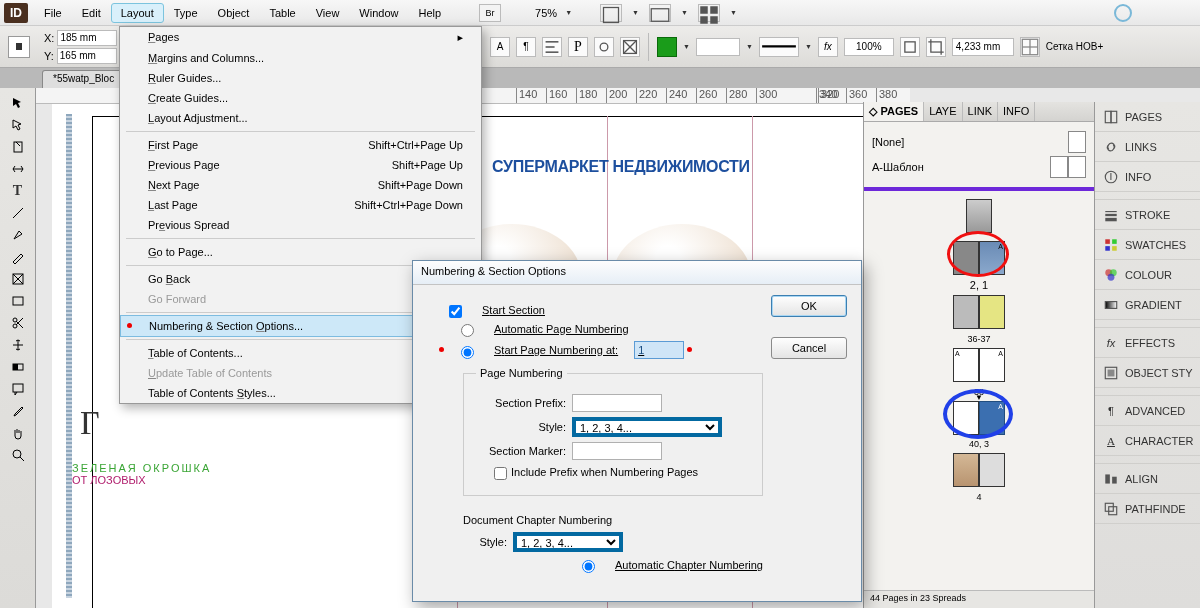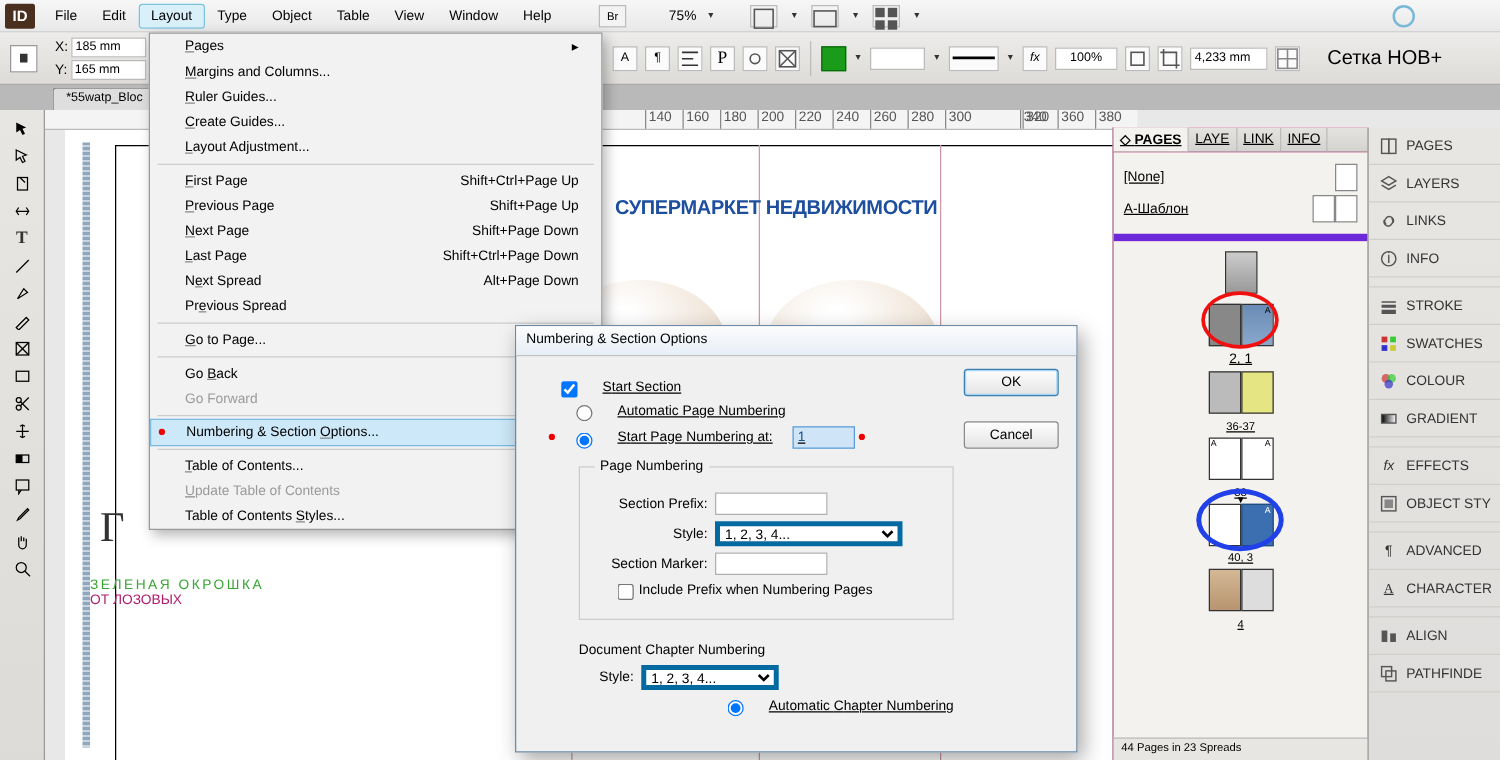--- a/index.html
+++ b/index.html
@@ -56,25 +56,25 @@
 .dialog .fieldset { border:1px solid #ccc; margin:8px 0 0 34px; padding:10px 12px 12px 12px; width:300px;}
 .dialog .fieldset legend { font-size:11px; padding:0 4px;}
 .dialog .fs-row { display:flex; align-items:center; margin:5px 0; }
 .dialog .fs-row .lbl { width:96px; text-align:right; padding-right:6px;}
 .dialog .fs-row input[type=text] { height:18px; border:1px solid #b0b0b0; padding:1px 3px; font-size:11px;}
 .dialog .fs-row select { height:20px; border:4px solid #0369a1; font-size:11px; background:#fff;}
 .dialog .btns { position:absolute; right:14px; top:10px; display:flex; flex-direction:column; gap:20px;}
 .dialog .btns button { width:76px; height:22px; border:1px solid #8a8a8a; border-radius:3px; background:linear-gradient(#fefefe,#e4e4e4); font-size:11px;}
 .dialog .btns button.ok { border:1px solid #3c7fb1; box-shadow:inset 0 0 0 1px #a8d6f3; }
 .dialog input.numstart { width:50px; height:18px; border:1px solid #5b9bd5; background:#cfe5f7; font-size:11px; padding:0 3px; color:#1a4d80;}
-.panel-pages { position:absolute; top:102px; right:106px; width:204px; bottom:0; background:#ec4899; border-left:1px solid #999; z-index:5;text-decoration:underline;}
+.panel-pages { position:absolute; top:102px; right:106px; width:231px; bottom:0; background:#fca5a5; border-left:1px solid #999; z-index:5;}
 .panel-pages .tabs { height:20px; background:linear-gradient(#e4e3e0,#d4d3d0); display:flex; font-size:9px; border-bottom:1px solid #aaa;}
 .panel-pages .tabs .t { padding:3px 5px; border-right:1px solid #bbb;}
 .panel-pages .tabs .t.act { background:#f3f2ef; font-weight:bold;}
-.panel-pages .masters { padding:6px 8px; font-size:10px; border-bottom:6px solid #6d28d9; background:#f3f2ef;}
+.panel-pages .masters { padding:6px 8px; font-size:10px; border-bottom:4px solid #6d28d9; background:#f3f2ef;}
 .panel-pages .masters div { margin:3px 0; display:flex; justify-content:space-between; align-items:center;}
 .panel-pages .thumb-area { background:#f3f2ef; height:440px; overflow:hidden; position:relative; display:flex; flex-direction:column; align-items:center; padding-top:4px;}
 .panel-pages .spread { display:flex; margin:4px 0; position:relative;}
 .panel-pages .pg { width:26px; height:34px; background:#fff; border:1px solid #333; font-size:7px; position:relative;}
 .panel-pages .pg.sel { background:#3b6fb0; border-color:#214d7f;}
 .panel-pages .cap { font-size:9px; text-align:center; margin-top:1px;}
 .red-circle { position:absolute; width:62px; height:46px; border:3px solid #f01010; border-radius:50%; pointer-events:none;}
 .blue-circle { position:absolute; width:70px; height:50px; border:4px solid #2040e8; border-radius:50%; pointer-events:none;}
 .panel-pages .status { position:absolute; bottom:0; left:0; right:0; height:18px; border-top:1px solid #bbb; background:#e7e6e3; font-size:9px; padding:2px 6px;}
 .rt-panels { position:absolute; top:102px; right:0; width:106px; bottom:0; background:linear-gradient(#e7e6e3,#dedddb); border-left:1px solid #999; display:flex; flex-direction:column; z-index:5;}
@@ -204,21 +204,21 @@
         </svg>
       </div>
     <div class="mm-box">4,233 mm</div>
     <div class="ico">
         <svg viewBox="0 0 14 14">
           <rect x="1" y="1" width="12" height="12" fill="none" stroke="#888"></rect>
           <line x1="1" y1="7" x2="13" y2="7" stroke="#888"></line>
           <line x1="7" y1="1" x2="7" y2="13" stroke="#888"></line>
         </svg>
       </div>
-    <div style="font-size:16px;margin-left:16px;">Сетка НОВ+</div>
+    <div style="font-size:10px;">Сетка НОВ+</div>
   </div>
 </div>
 
 <div class="tabbar">
   <div class="tab">*55watp_Bloc</div>
 </div>
 
 <div class="toolbox">
   <div class="tool">
       <svg viewBox="0 0 14 14">
@@ -386,24 +386,20 @@
     </div>
   <div class="row">
       <span><span class="u">N</span>ext Page</span>
       <span>Shift+Page Down</span>
     </div>
   <div class="row">
       <span><span class="u">L</span>ast Page</span>
       <span>Shift+Ctrl+Page Down</span>
     </div>
   <div class="row">
-      <span>N<span class="u">e</span>xt Spread</span>
-      <span>Alt+Page Down</span>
-    </div>
-  <div class="row">
       <span>Pr<span class="u">e</span>vious Spread</span>
       <span></span>
     </div>
   <div class="sep"></div>
   <div class="row">
       <span><span class="u">G</span>o to Page...</span>
       <span></span>
     </div>
   <div class="sep"></div>
   <div class="row">
@@ -564,29 +560,20 @@
         <svg viewBox="0 0 14 14">
           <rect x="2" y="2" width="5" height="10" fill="none" stroke="#555"></rect>
           <rect x="7" y="2" width="5" height="10" fill="none" stroke="#555"></rect>
         </svg>
       </div>
       <span>PAGES</span>
     </div>
   <div class="prow">
       <div class="ico">
         <svg viewBox="0 0 14 14">
-          <path d="M7 2l5 3-5 3-5-3z" fill="none" stroke="#555"></path>
-          <path d="M2 8l5 3 5-3" fill="none" stroke="#555"></path>
-        </svg>
-      </div>
-      <span>LAYERS</span>
-    </div>
-  <div class="prow">
-      <div class="ico">
-        <svg viewBox="0 0 14 14">
           <path d="M5 9a3 3 0 010-4l1-1a3 3 0 014 4M9 5a3 3 0 010 4l-1 1a3 3 0 01-4-4" fill="none" stroke="#555"></path>
         </svg>
       </div>
       <span>LINKS</span>
     </div>
   <div class="prow">
       <div class="ico">
         <svg viewBox="0 0 14 14">
           <circle cx="7" cy="7" r="5" fill="none" stroke="#555"></circle>
           <text x="7" y="10" text-anchor="middle" font-size="8" fill="#555">i</text>

